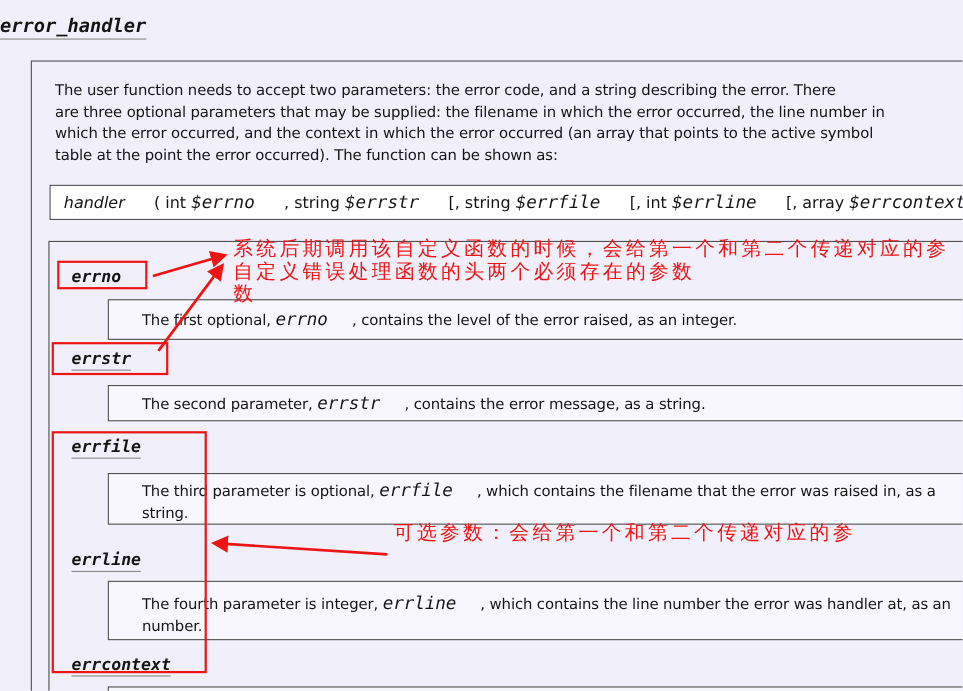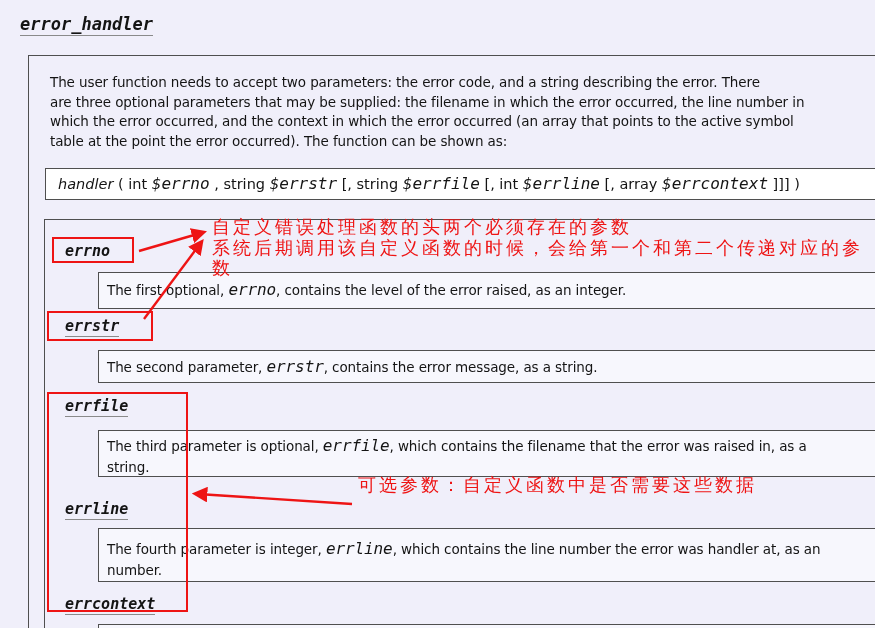--- a/index.html
+++ b/index.html
@@ -9,40 +9,40 @@
   *{margin:0;padding:0;box-sizing:border-box;}
   html,body{width:875px;height:628px;}
   body{
     position:relative;width:875px;height:628px;overflow:hidden;
     background:var(--bg);color:var(--ink);
     font-family:"DejaVu Sans","Liberation Sans",sans-serif;
   }
   .abs{position:absolute;}
   
   .page-title{
-    left:20px;top:14px;
+    left:0;top:14px;
     font-family:"DejaVu Sans Mono","Liberation Mono",monospace;
     font-weight:bold;font-style:italic;font-size:17px;
     padding-bottom:1px;border-bottom:1px solid var(--underline);
     display:inline-block;
   }
   
   .outer-panel{left:28px;top:55px;width:912px;height:760px;border:1px solid var(--border);}
   
   .intro{left:50px;top:73px;width:900px;font-size:13.5px;letter-spacing:-0.1px;}
   .intro .line{white-space:nowrap;height:19.5px;line-height:19.5px;}
   
   .code-box{
     left:45px;top:168px;width:895px;height:32px;
     background:var(--codebg);border:1px solid var(--border);
   }
   .code-line{
     padding-left:12px;line-height:30px;font-size:14.5px;white-space:nowrap;
   }
-  .seg-plain{white-space:pre;}
+  .seg-plain{white-space:pre;margin-left:22px;}
   .seg-fn{font-style:italic;white-space:pre;}
   .seg-param{
     font-family:"DejaVu Sans Mono","Liberation Mono",monospace;
     font-style:italic;font-size:16px;white-space:pre;
   }
   
   .dl-panel{left:44px;top:219px;width:896px;height:560px;border:1px solid var(--border);}
   .dt{
     left:65px;
     font-family:"DejaVu Sans Mono","Liberation Mono",monospace;
@@ -106,25 +106,25 @@
   <div class="ddline"><span class="seg-plain">The fourth parameter is integer, </span><span class="seg-param">errline</span><span class="seg-plain">, which contains the line number the error was handler at, as an</span></div>
   <div class="ddline"><span class="seg-plain">number.</span></div>
 </div>
 <div class="abs dd" style="top:624px;height:30px"></div>
 
 <div class="abs red-box" style="left:52px;top:237px;width:82px;height:26px"></div>
 <div class="abs red-box" style="left:47px;top:311px;width:106px;height:30px"></div>
 <div class="abs red-box" style="left:47px;top:392px;width:141px;height:220px"></div>
 
 <div class="abs cn" style="left:212px;top:217px">
+  <div>系统后期调用该自定义函数的时候，会给第一个和第二个传递对应的参</div>
   <div>自定义错误处理函数的头两个必须存在的参数</div>
-  <div>系统后期调用该自定义函数的时候，会给第一个和第二个传递对应的参</div>
   <div>数</div>
 </div>
-<div class="abs cn" style="left:358px;top:475px">可选参数：自定义函数中是否需要这些数据</div>
+<div class="abs cn" style="left:358px;top:475px">可选参数：会给第一个和第二个传递对应的参</div>
 
 <svg class="abs arrows" width="875" height="628" viewBox="0 0 875 628">
   <defs>
     <marker id="ah" viewBox="0 0 10 10" refX="6" refY="5" markerWidth="6.5" markerHeight="6.5" orient="auto-start-reverse">
       <path d="M0,0 L10,5 L0,10 z" fill="var(--red)"></path>
     </marker>
   </defs>
   <line x1="139" y1="251" x2="201" y2="233" stroke="var(--red)" stroke-width="2.4" marker-end="url(#ah)"></line>
   <line x1="144" y1="319" x2="200" y2="244" stroke="var(--red)" stroke-width="2.4" marker-end="url(#ah)"></line>
   <line x1="352" y1="504" x2="198" y2="494" stroke="var(--red)" stroke-width="2.4" marker-end="url(#ah)"></line>

